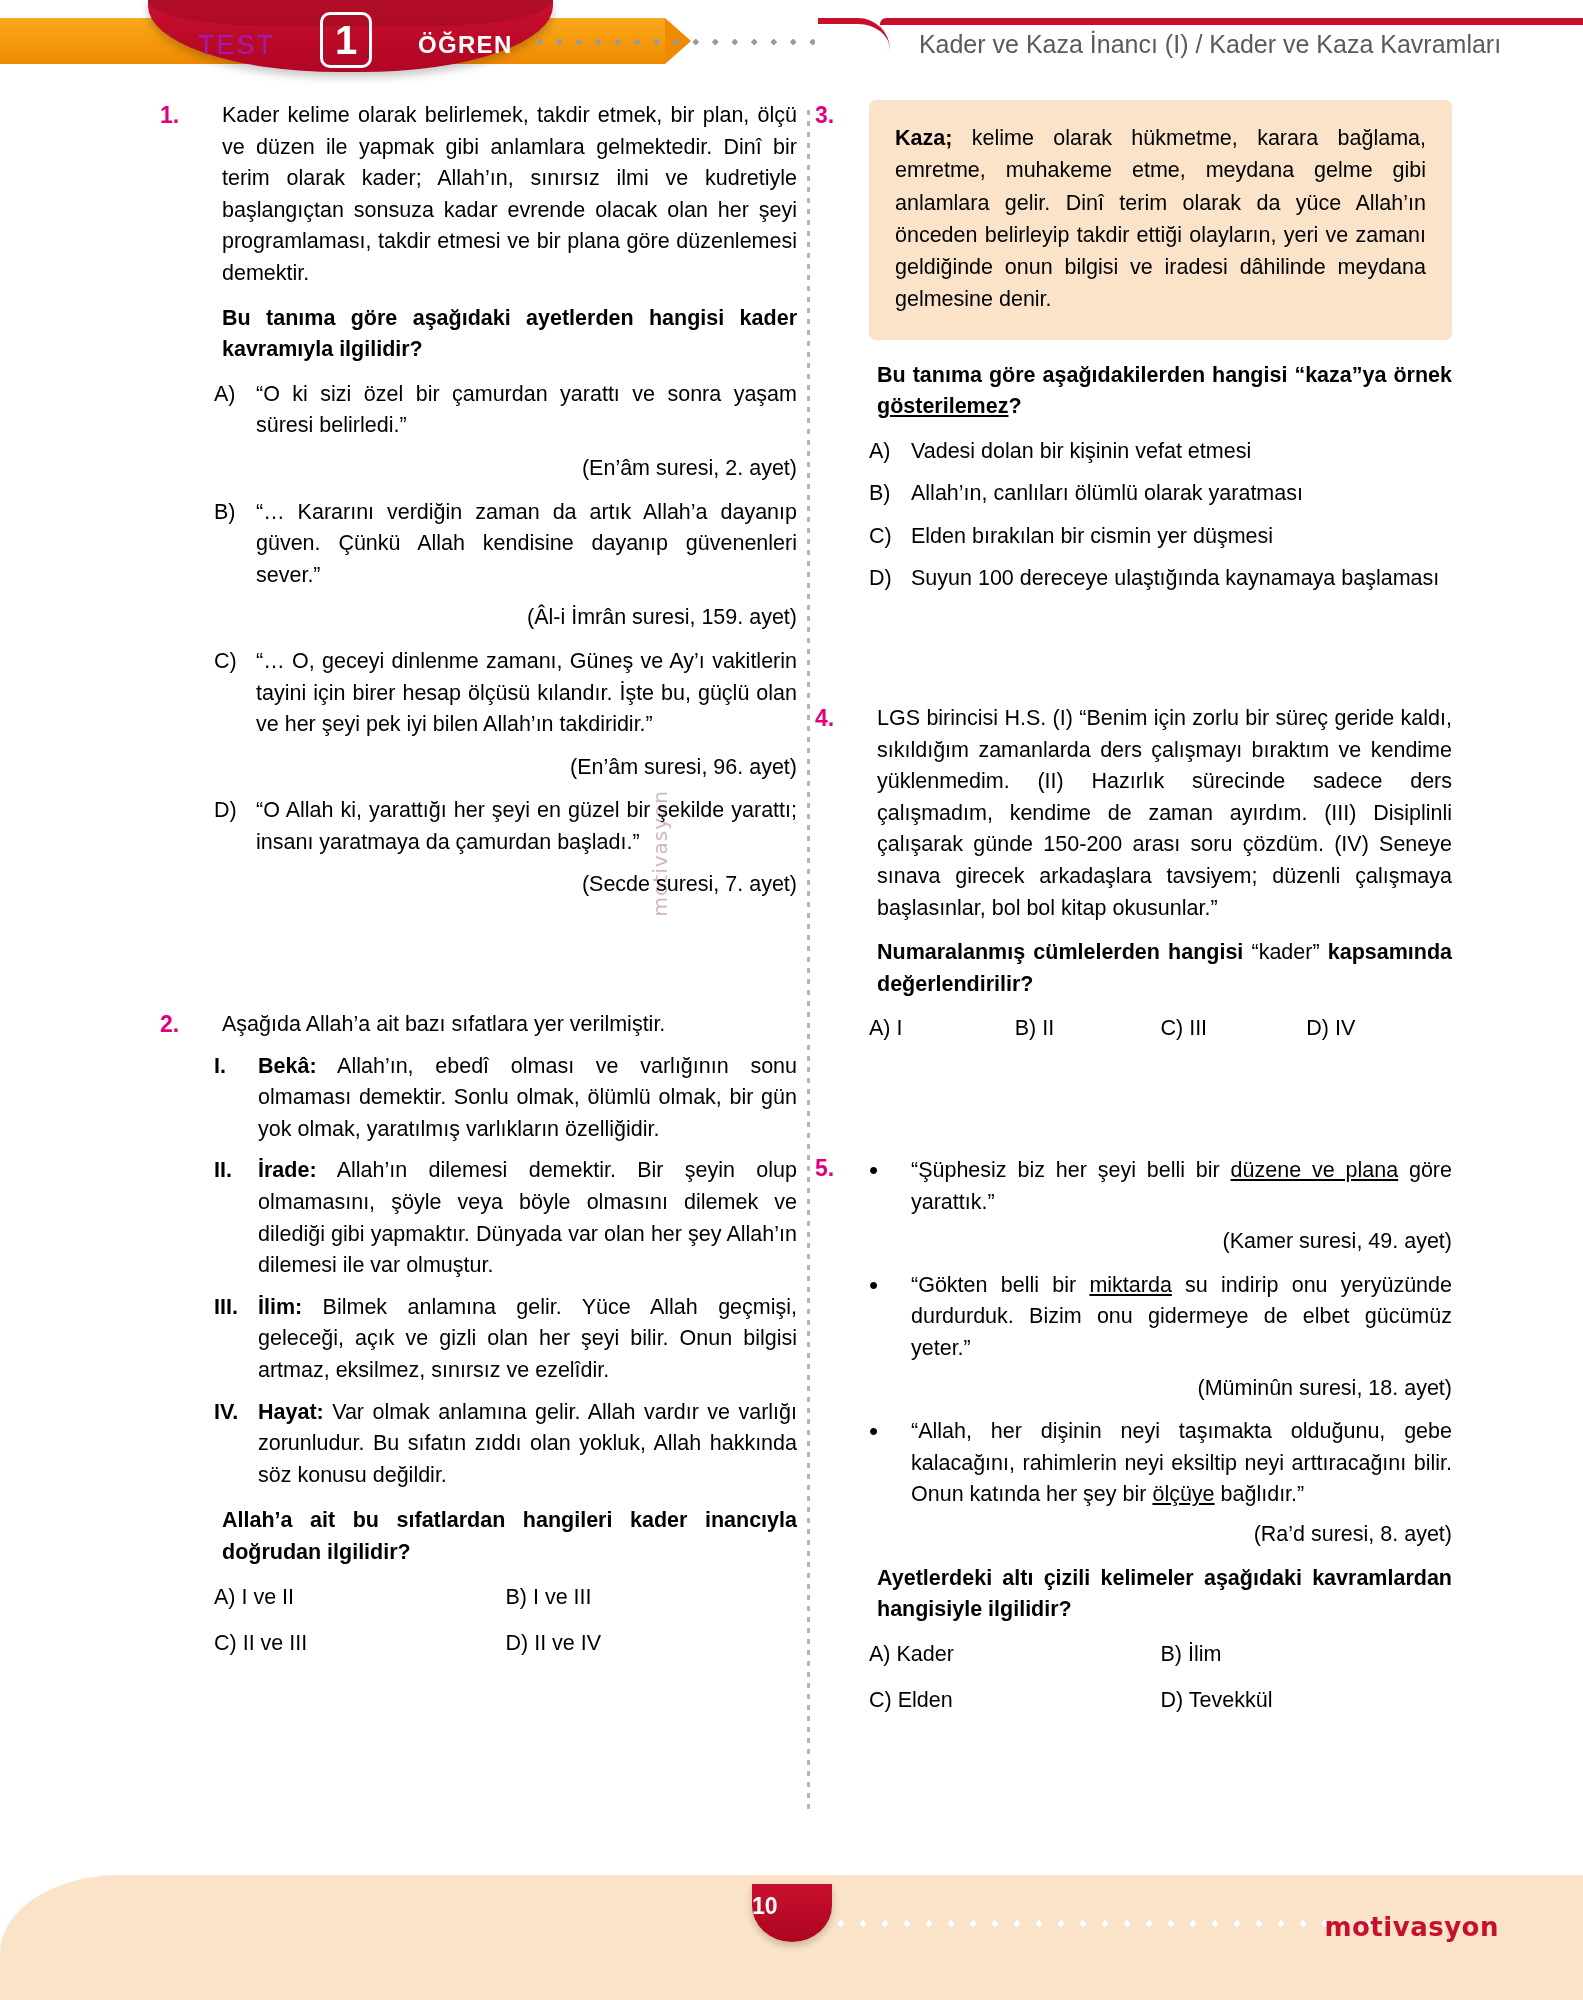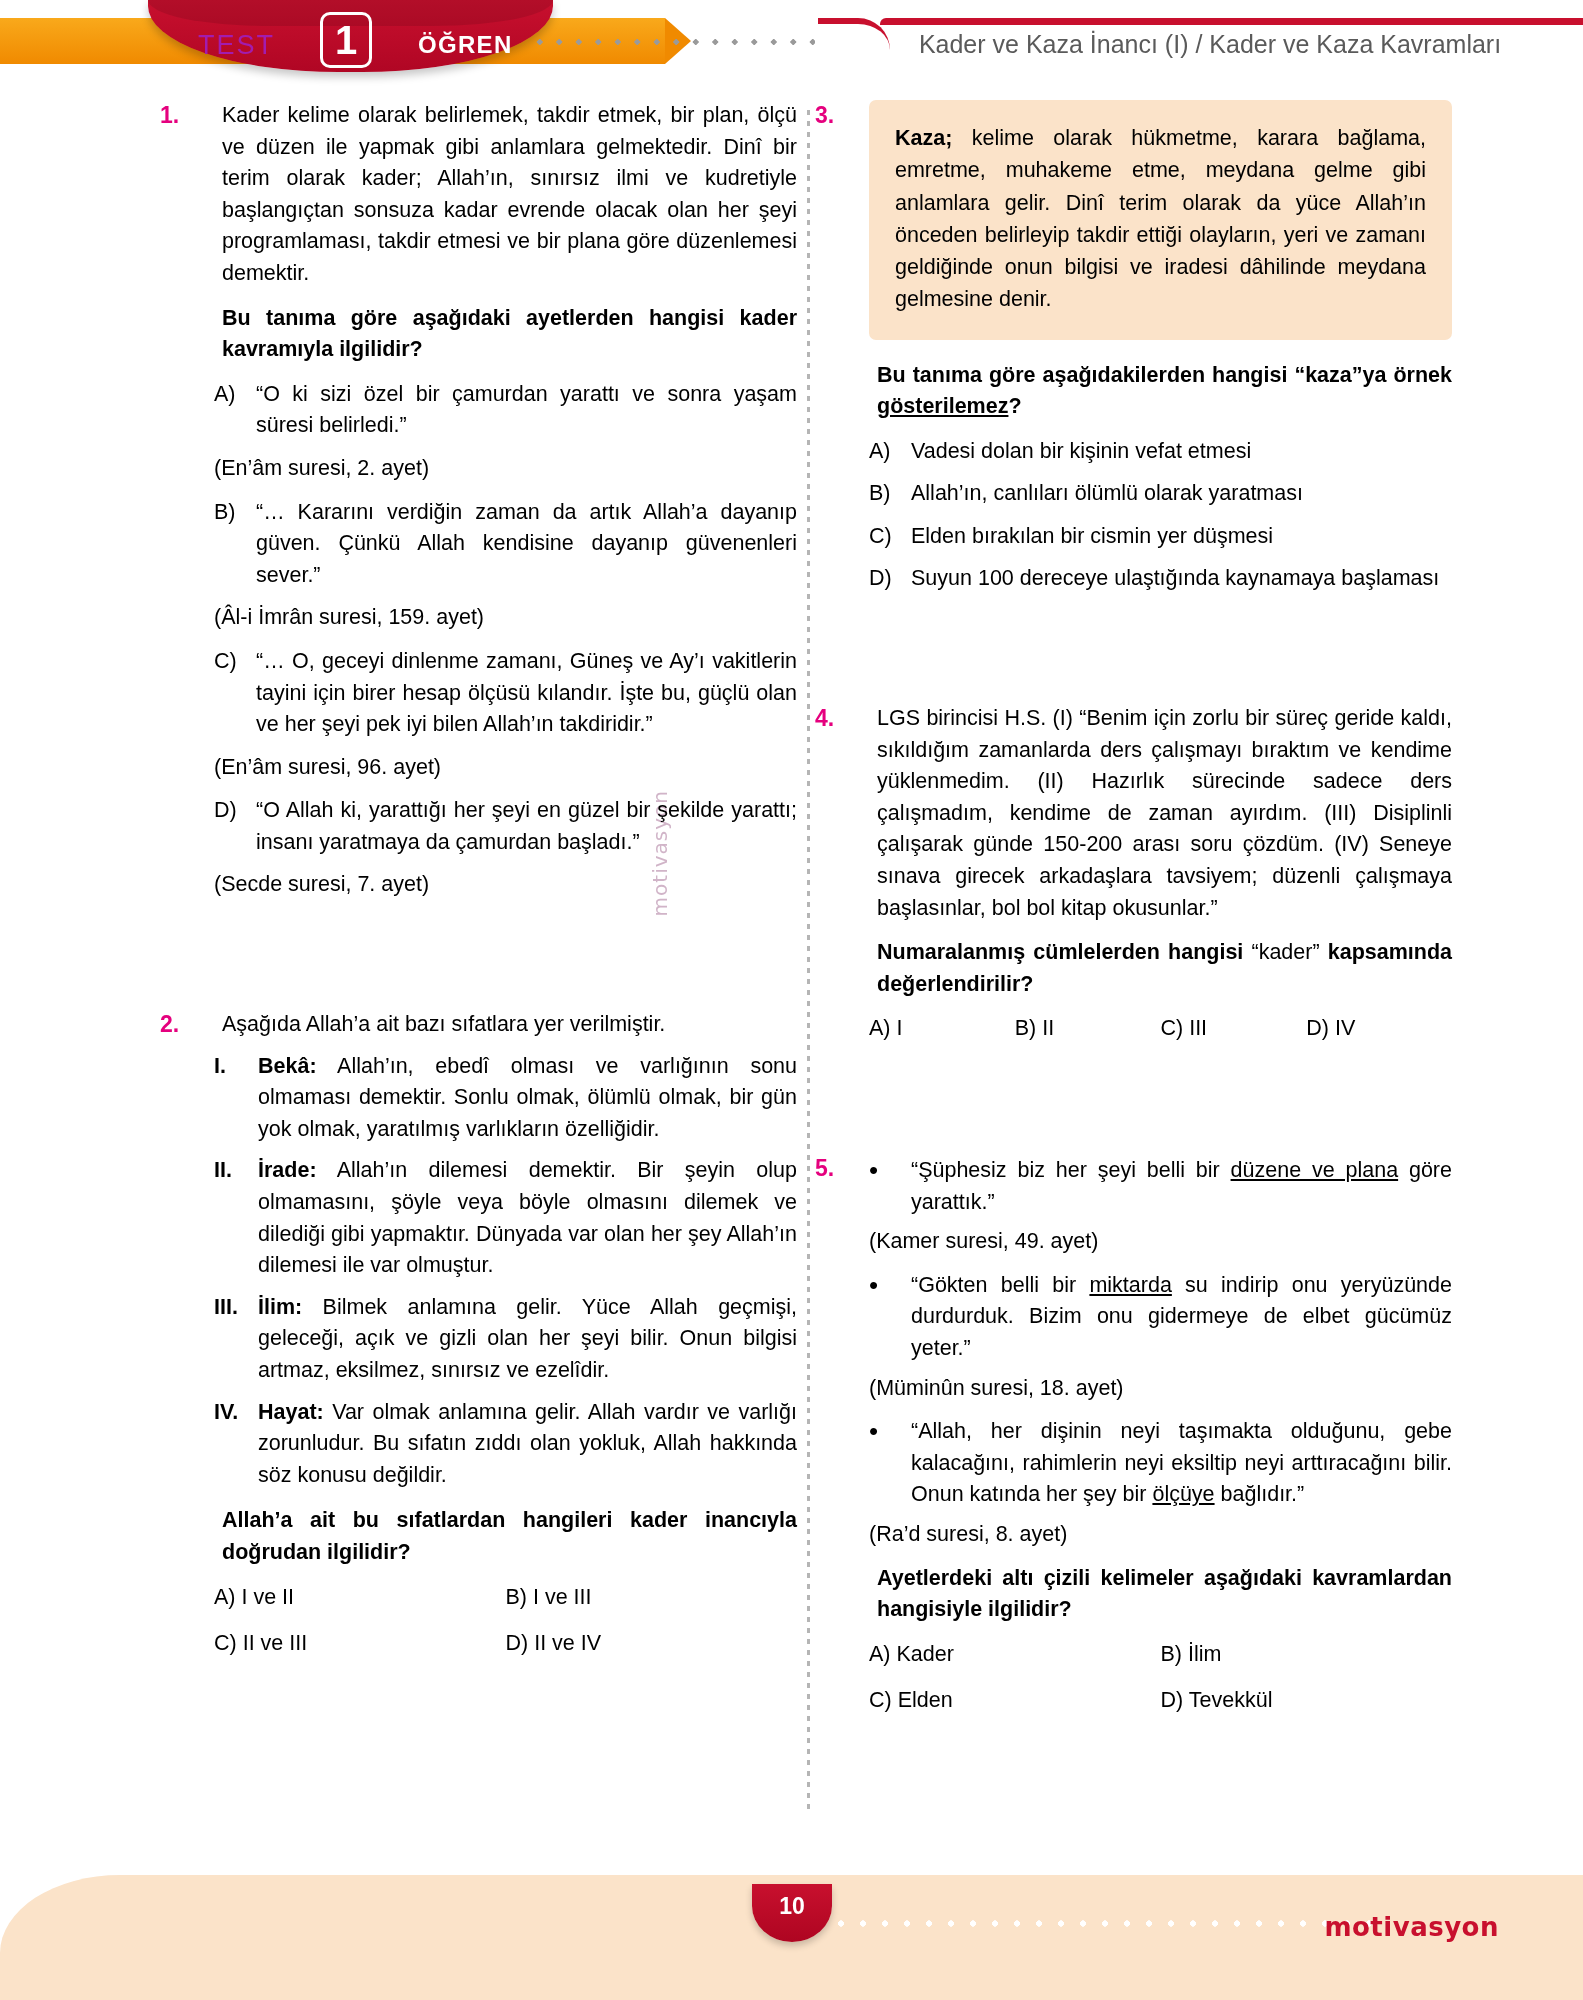--- a/index.html
+++ b/index.html
@@ -173,20 +173,21 @@
     text-align: justify;
   }
   .q-body p { margin-bottom: 13px; margin-left: 8px; }
   .q-body p:last-child { margin-bottom: 0; }
 
   .stem-bold { font-weight: 700; }
   .u { text-decoration: underline; }
 
   .source {
     display: block;
+    text-align: right;
     margin-top: 2px;
     margin-bottom: 12px;
   }
 
   
   .opts { margin-top: 2px; }
   .opt {
     display: flex;
     margin-bottom: 11px;
   }
@@ -282,21 +283,21 @@
   }
   .footer-page-tab {
     position: absolute;
     bottom: 58px; left: 752px;
     width: 80px; height: 58px;
     background: linear-gradient(180deg,#C8102E 0%,#AE0521 100%);
     border-bottom-left-radius: 44px 40px;
     border-bottom-right-radius: 44px 40px;
     display: flex;
     align-items: flex-start;
-    justify-content: center;
+    justify-content: flex-start;
     padding-top: 9px;
     box-shadow: 0 4px 7px rgba(0,0,0,0.2);
   }
   .footer-page-tab span {
     color: #ffffff;
     font-size: 23px;
     font-weight: 700;
   }
   .footer-brand {
     position: absolute;

